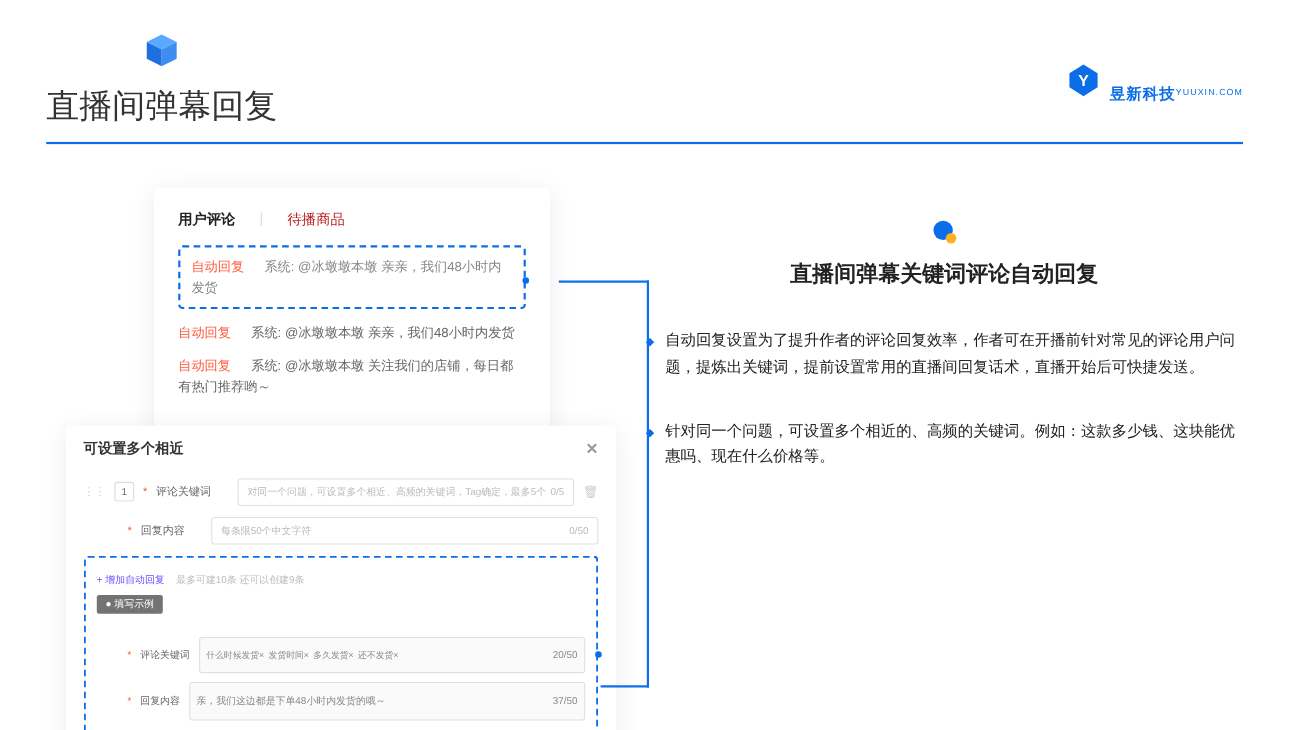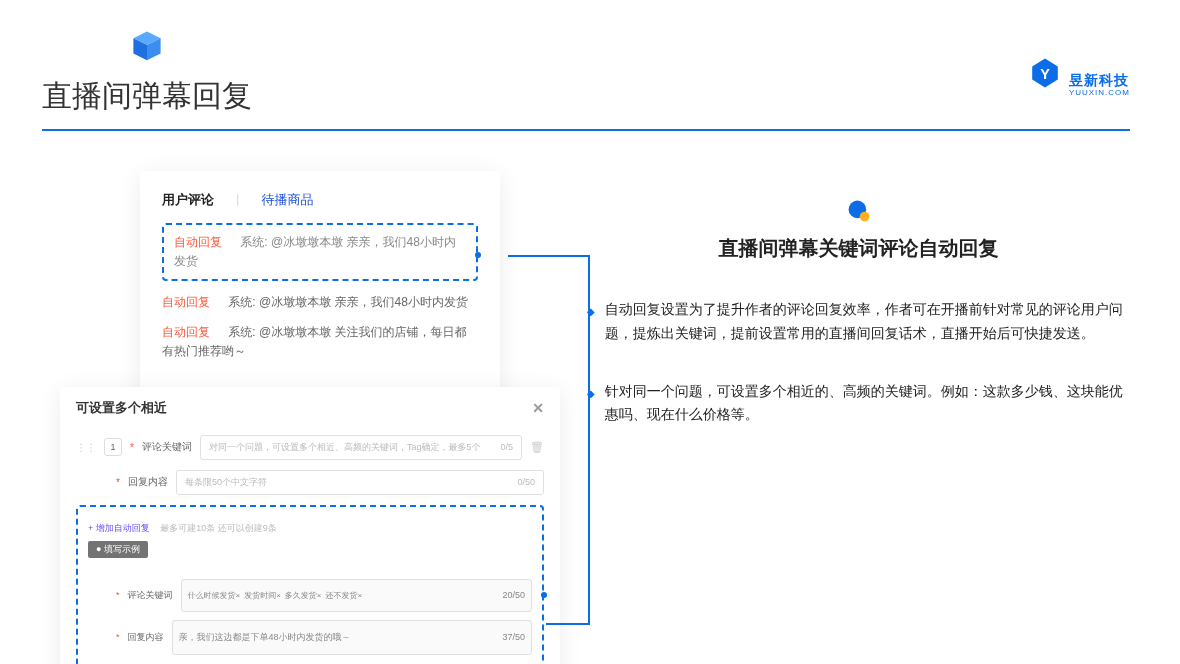--- a/index.html
+++ b/index.html
@@ -5,53 +5,53 @@
 * { margin: 0; padding: 0; box-sizing: border-box; }
 body { width: 1180px; height: 664px; font-family: "Microsoft YaHei", "PingFang SC", sans-serif; background: #fff; position: relative; }
 
 
 .header { display: flex; align-items: center; padding: 28px 50px 12px 42px; justify-content: space-between; }
 .header-left { display: flex; align-items: center; gap: 14px; flex-direction: column; }
 .cube-icon { width: 34px; height: 34px; }
 .page-title { font-size: 30px; font-weight: 500; color: #333; }
 .brand { display: flex; align-items: center; gap: 8px; }
 .brand-icon { width: 32px; height: 32px; }
-.brand-text { display: flex; flex-direction: column; line-height: 1; margin-top: 24px; }
+.brand-text { display: flex; line-height: 1; margin-top: 24px; }
 .brand-cn { color: #0b6de8; font-size: 14px; font-weight: 600; letter-spacing: 1px; }
 .brand-en { color: #0b6de8; font-size: 8px; letter-spacing: 1px; margin-top: 2px; }
 .header-underline { margin: 0 50px 0 42px; height: 2px; background: #0b6de8; position: relative; }
 .header-underline::after { content: ""; position: absolute; right: 0; top: -2px; width: 0; height: 0; }
 
 
 .main { display: flex; padding: 40px 50px 30px 60px; gap: 27px; justify-content: space-between; }
 .left-col { width: 500px; position: relative; }
 .right-col { flex: 1; padding-top: 28px; }
 
 
 .card-comments { background: #fff; box-shadow: 0 4px 24px rgba(0,0,0,0.08); border-radius: 4px; width: 360px; margin-left: 80px; padding: 20px 22px 50px; position: relative; z-index: 2; }
 .tabs { display: flex; gap: 22px; font-size: 13px; margin-bottom: 14px; }
 .tab-active { font-weight: 700; color: #222; }
-.tab-inactive { color: #1d4ed8; }
+.tab-inactive { color: #b91c1c; }
 .highlight-box { border: 2px dashed #0b6de8; border-radius: 4px; padding: 8px 10px; margin-bottom: 12px; position: relative; }
 .highlight-box .connect-dot { position: absolute; right: -5px; top: 50%; width: 6px; height: 6px; background: #0b6de8; border-radius: 50%; }
 .comment-line { font-size: 12px; color: #333; line-height: 1.6; }
 .auto-reply-label { color: #ff5a3c; margin-right: 15px; }
 .sys-gray { color: #888; }
 .comment-item { font-size: 12px; color: #666; margin-bottom: 10px; line-height: 1.6; }
 
 
 .card-settings { background: #fff; box-shadow: 0 4px 24px rgba(0,0,0,0.08); border-radius: 4px; width: 500px; padding: 12px 16px 20px; margin-top: -34px; z-index: 3; position: relative; }
 .settings-header { display: flex; justify-content: space-between; align-items: center; font-size: 13px; font-weight: 600; color: #333; margin-bottom: 18px; }
 .close-x { color: #999; font-size: 14px; cursor: pointer; }
 .field-row { display: flex; align-items: center; gap: 8px; margin-bottom: 10px; font-size: 10px; }
 .drag-handle { color: #ccc; font-size: 10px; }
 .index-box { width: 18px; height: 18px; border: 1px solid #ddd; border-radius: 3px; display: flex; align-items: center; justify-content: center; font-size: 9px; color: #666; }
 .req-star { color: #ff4d2e; }
 .field-label { color: #666; white-space: nowrap; }
-.field-input { flex: 1; border: 1px solid #e0e0e0; border-radius: 3px; padding: 5px 8px; font-size: 9px; color: #bbb; display: flex; justify-content: space-between; align-items: center; min-height: 24px; }
+.field-input { flex: 1; border: 1px solid #e0e0e0; border-radius: 3px; padding: 5px 8px; font-size: 9px; color: #bbb; display: flex; justify-content: space-between; align-items: center; min-height: 24px; margin-left: 16px; }
 .field-input .counter { color: #bbb; }
 .trash-icon { color: #ccc; font-size: 11px; }
 
 .example-box { border: 2px dashed #0b6de8; border-radius: 4px; padding: 10px 10px 14px; margin-top: 8px; position: relative; }
 .example-box .connect-dot { position: absolute; right: -5px; top: 50%; width: 6px; height: 6px; background: #0b6de8; border-radius: 50%; }
 .add-link { color: #6a4cff; font-size: 9px; }
 .add-hint { color: #bbb; font-size: 9px; margin-left: 6px; }
 .example-badge { display: inline-block; background: #737373; color: #fff; font-size: 9px; padding: 2px 8px; border-radius: 2px; margin: 6px 0 21px; }
 .example-row { display: flex; align-items: center; gap: 8px; font-size: 9px; margin-bottom: 8px; padding-left: 28px; }
 .ex-input { flex: 1; border: 1px solid #e0e0e0; border-radius: 3px; padding: 10px 6px; background: #fafafa; color: #888; display: flex; justify-content: space-between; align-items: center; min-height: 22px; }

